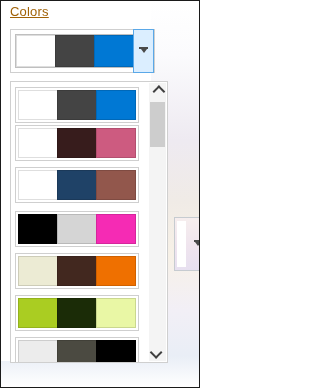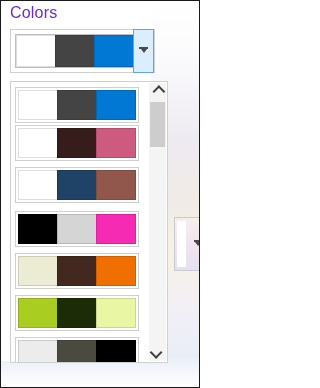--- a/index.html
+++ b/index.html
@@ -40,24 +40,25 @@
   .backdrop-left {
     position: absolute;
     left: 0; top: 0;
     width: 150px; height: 360px;
     background: #ffffff;
   }
   .page-title {
     position: absolute;
     left: 9px;
     top: 3px;
-    font-size: 16px;
-    color: #6d28d9;
+    font-size: 13px;
+    color: #a16207;
     letter-spacing: .2px;
     white-space: nowrap;
+    text-decoration: underline;
   }
 
   
   .combo {
     position: absolute;
     left: 9px;
     top: 28px;
     width: 145px;
     height: 44px;
     box-sizing: border-box;

